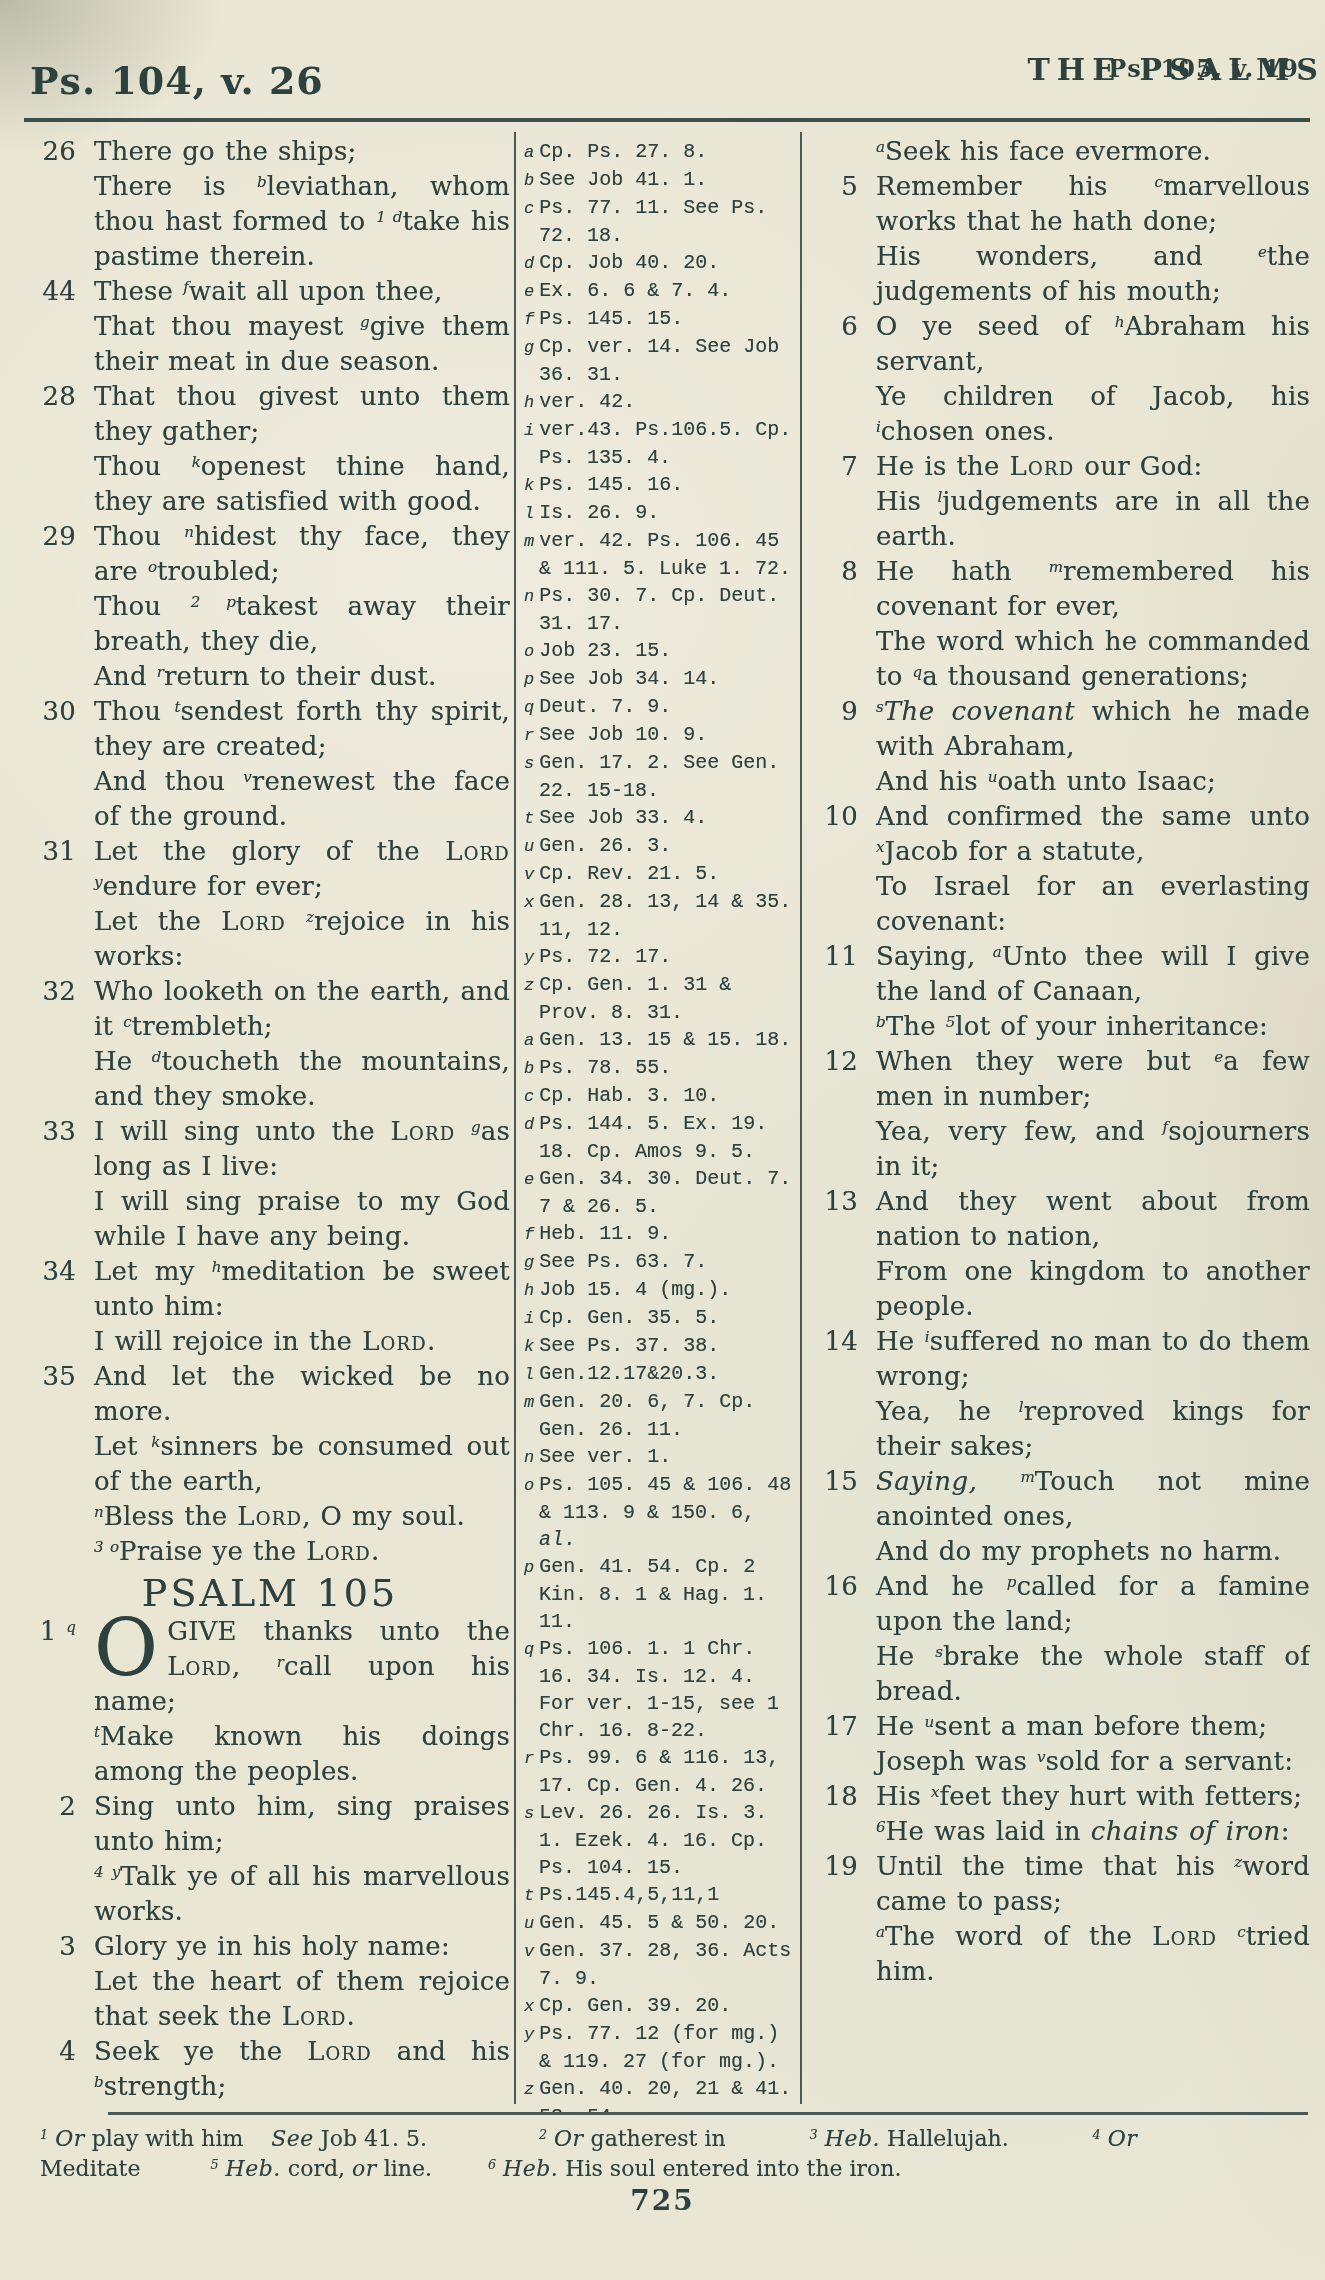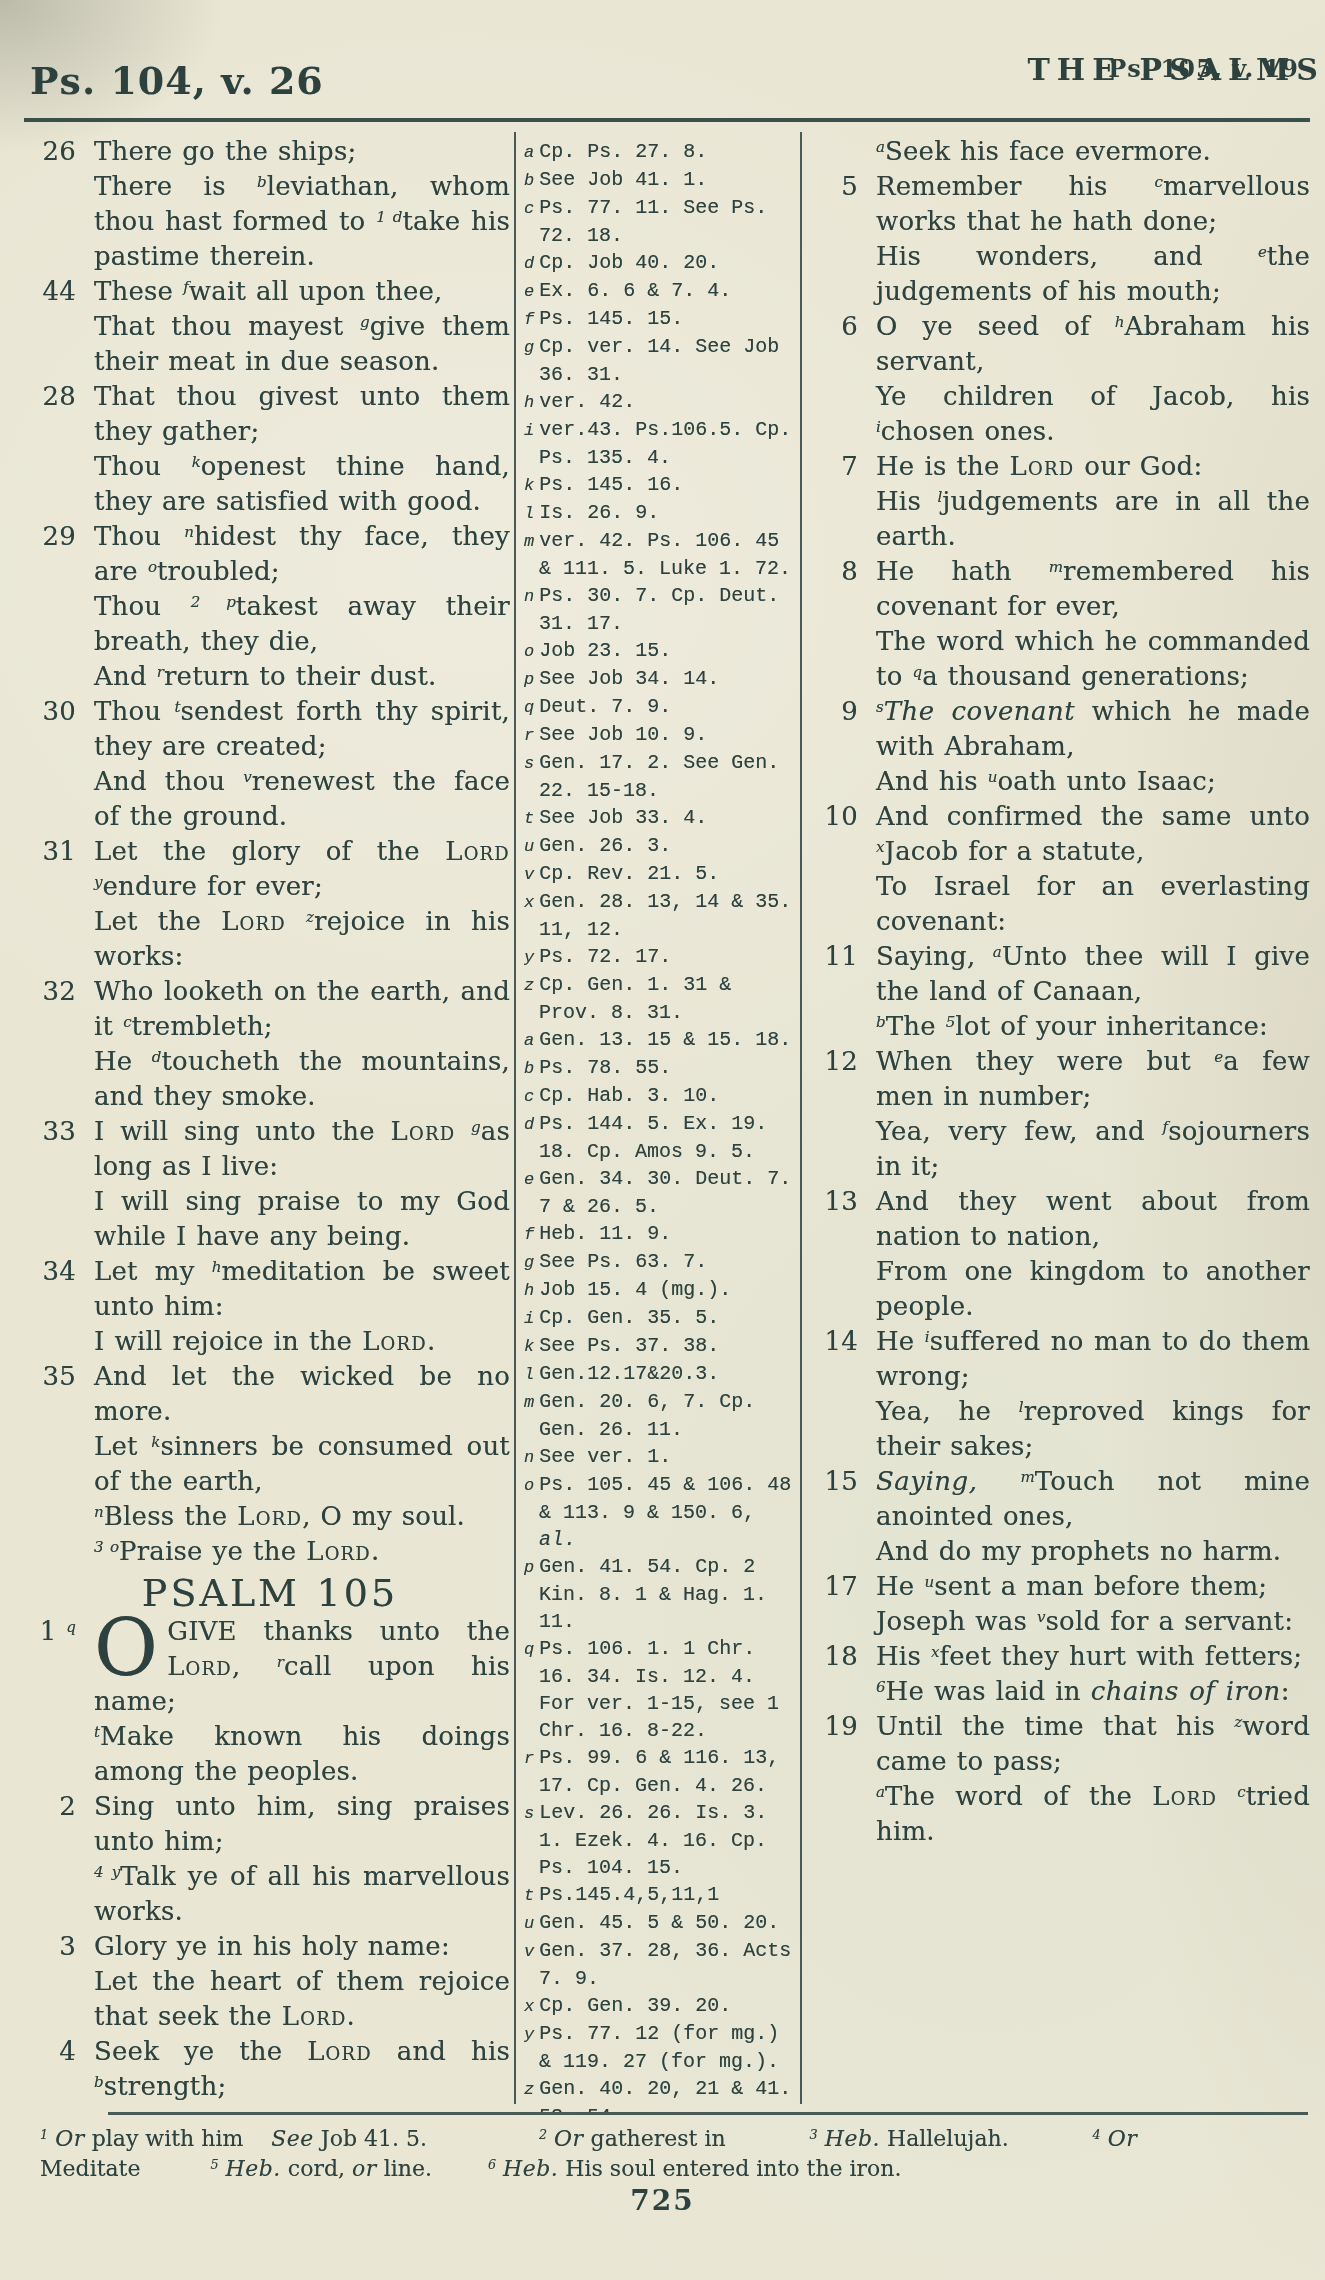--- a/index.html
+++ b/index.html
@@ -241,20 +241,25 @@
         <span class="vnum">14</span>
         <div class="vline">He <sup>i</sup>suffered no man to do them wrong;</div>
         <div class="vline">Yea, he <sup>l</sup>reproved kings for their sakes;</div>
       </div>
       <div class="verse">
         <span class="vnum">15</span>
         <div class="vline"><i>Saying,</i> <sup>m</sup>Touch not mine anointed ones,</div>
         <div class="vline">And do my prophets no harm.</div>
       </div>
       <div class="verse">
+        <span class="vnum">16</span>
+        <div class="vline">And he <sup>p</sup>called for a famine upon the land;</div>
+        <div class="vline">He <sup>s</sup>brake the whole staff of bread.</div>
+      </div>
+      <div class="verse">
         <span class="vnum">17</span>
         <div class="vline">He <sup>u</sup>sent a man before them;</div>
         <div class="vline">Joseph was <sup>v</sup>sold for a servant:</div>
       </div>
       <div class="verse">
         <span class="vnum">18</span>
         <div class="vline">His <sup>x</sup>feet they hurt with fetters;</div>
         <div class="vline"><sup>6</sup>He was laid in <i>chains of iron</i>:</div>
       </div>
       <div class="verse">

